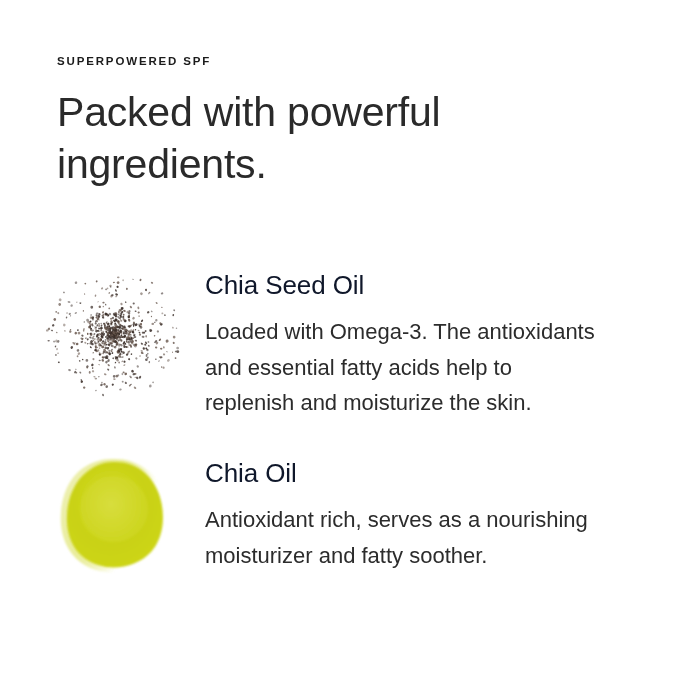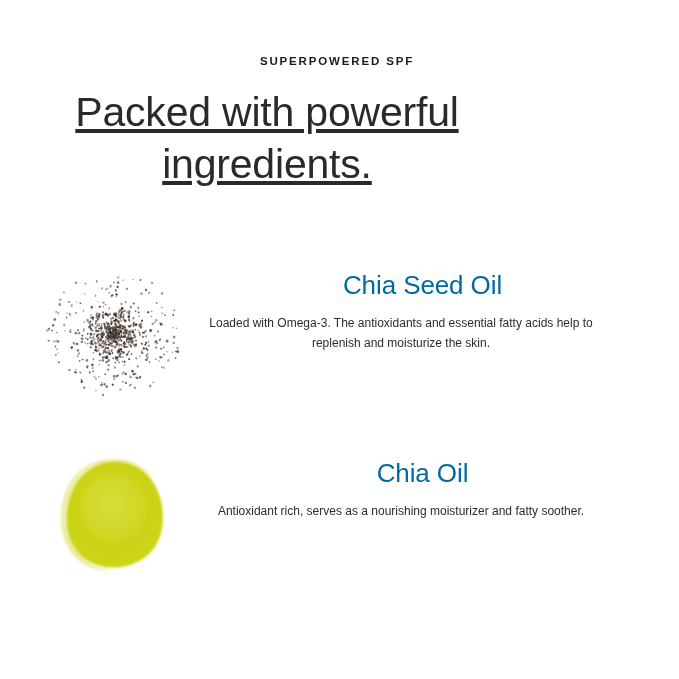--- a/index.html
+++ b/index.html
@@ -15,21 +15,20 @@
     -webkit-font-smoothing: antialiased;
     overflow: hidden;
   }
 
   .page {
     position: relative;
     width: 589px;
     height: 679px;
     background: #ffffff;
     box-sizing: border-box;
-    text-align: center;
   }
 
   
   .header {
     position: absolute;
     left: 57px;
     top: 55px;
     width: 560px;
   }
   .eyebrow {
@@ -43,21 +42,20 @@
   }
   .headline {
     margin: 0;
     margin-top: 17px;
     font-size: 41px;
     font-weight: 300;
     line-height: 1.28;
     color: #2a2a2a;
     letter-spacing: -0.2px;
     max-width: 420px;
-    text-decoration: underline;
   }
 
   
   .ingredient {
     position: absolute;
     left: 40px;
     width: 600px;
     display: flex;
     align-items: flex-start;
   }
@@ -76,28 +74,28 @@
   .ing-text {
     padding-top: 8px;
     flex: 1 1 auto;
   }
   #ingredient-olive .ing-text { padding-top: 6px; }
 
   .ing-title {
     margin: 0;
     font-size: 26px;
     font-weight: 300;
-    color: #0369a1;
+    color: #0f172a;
     line-height: 1.2;
     letter-spacing: -0.1px;
   }
   .ing-desc {
     margin: 0;
     margin-top: 13px;
-    font-size: 12px;
+    font-size: 22px;
     font-weight: 400;
     line-height: 1.62;
     color: #2c2c2c;
     max-width: 392px;
   }
 
   
   .seed-pile {
     position: absolute;
     left: 0;

